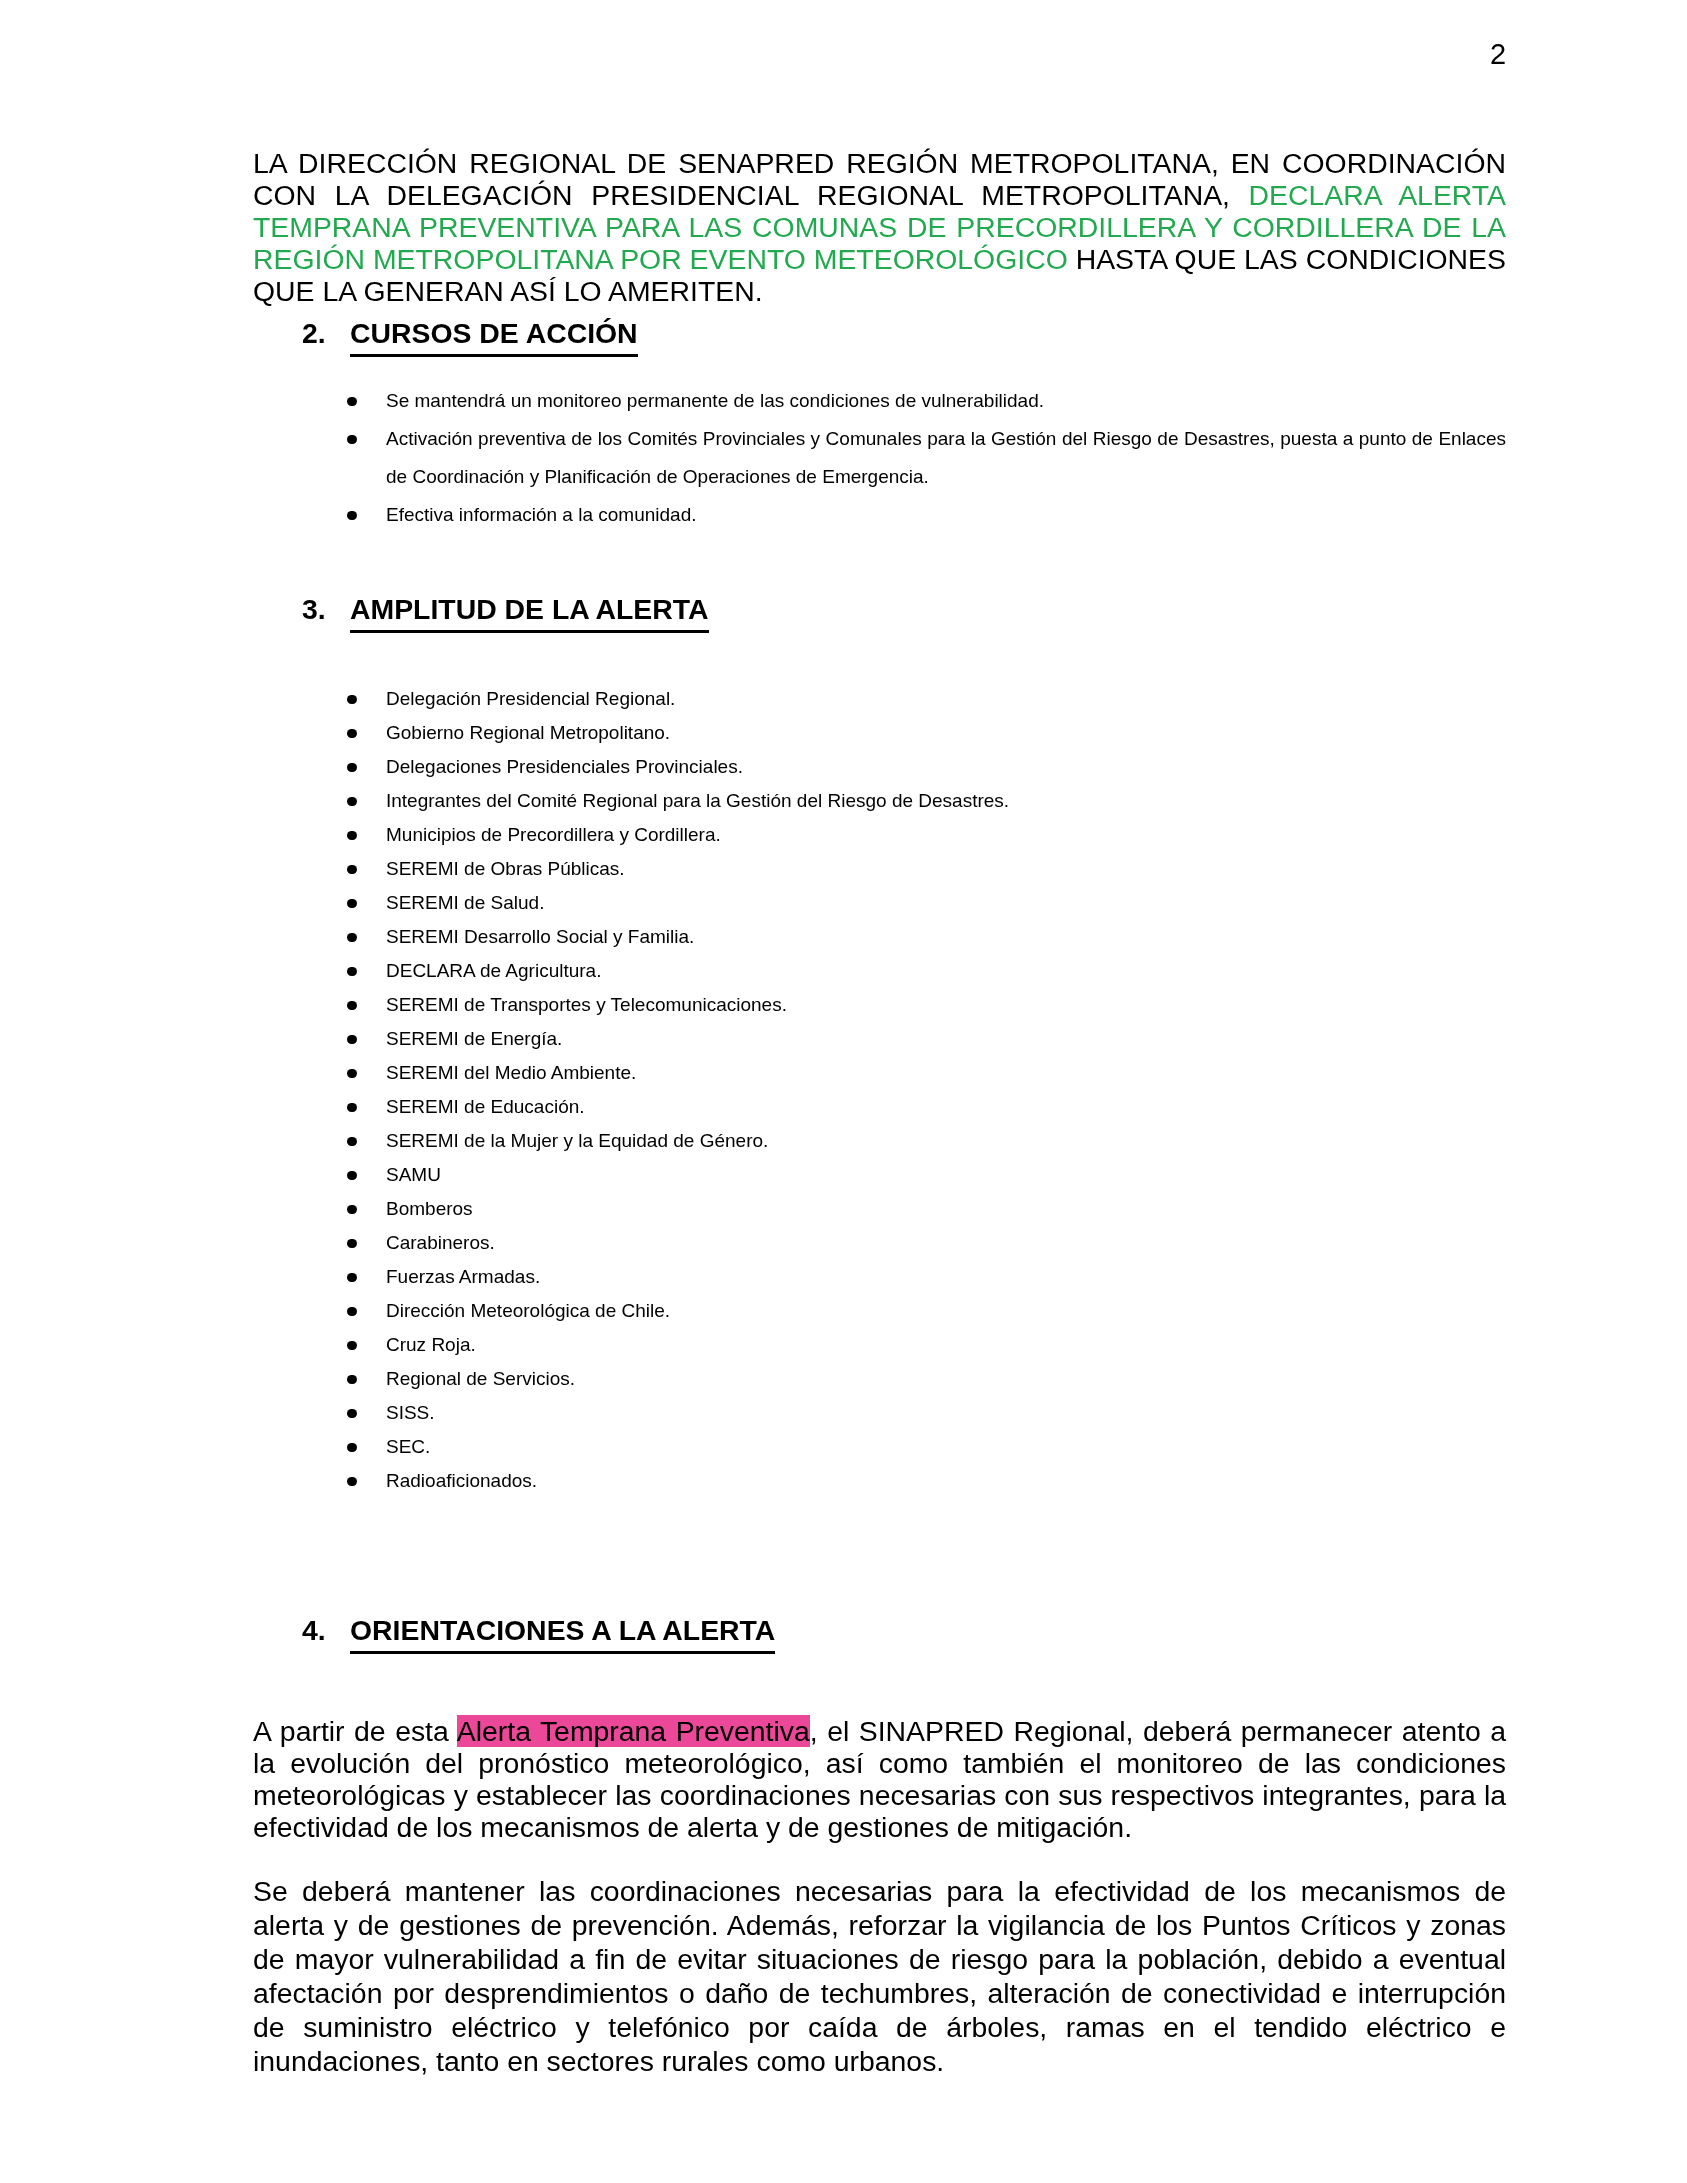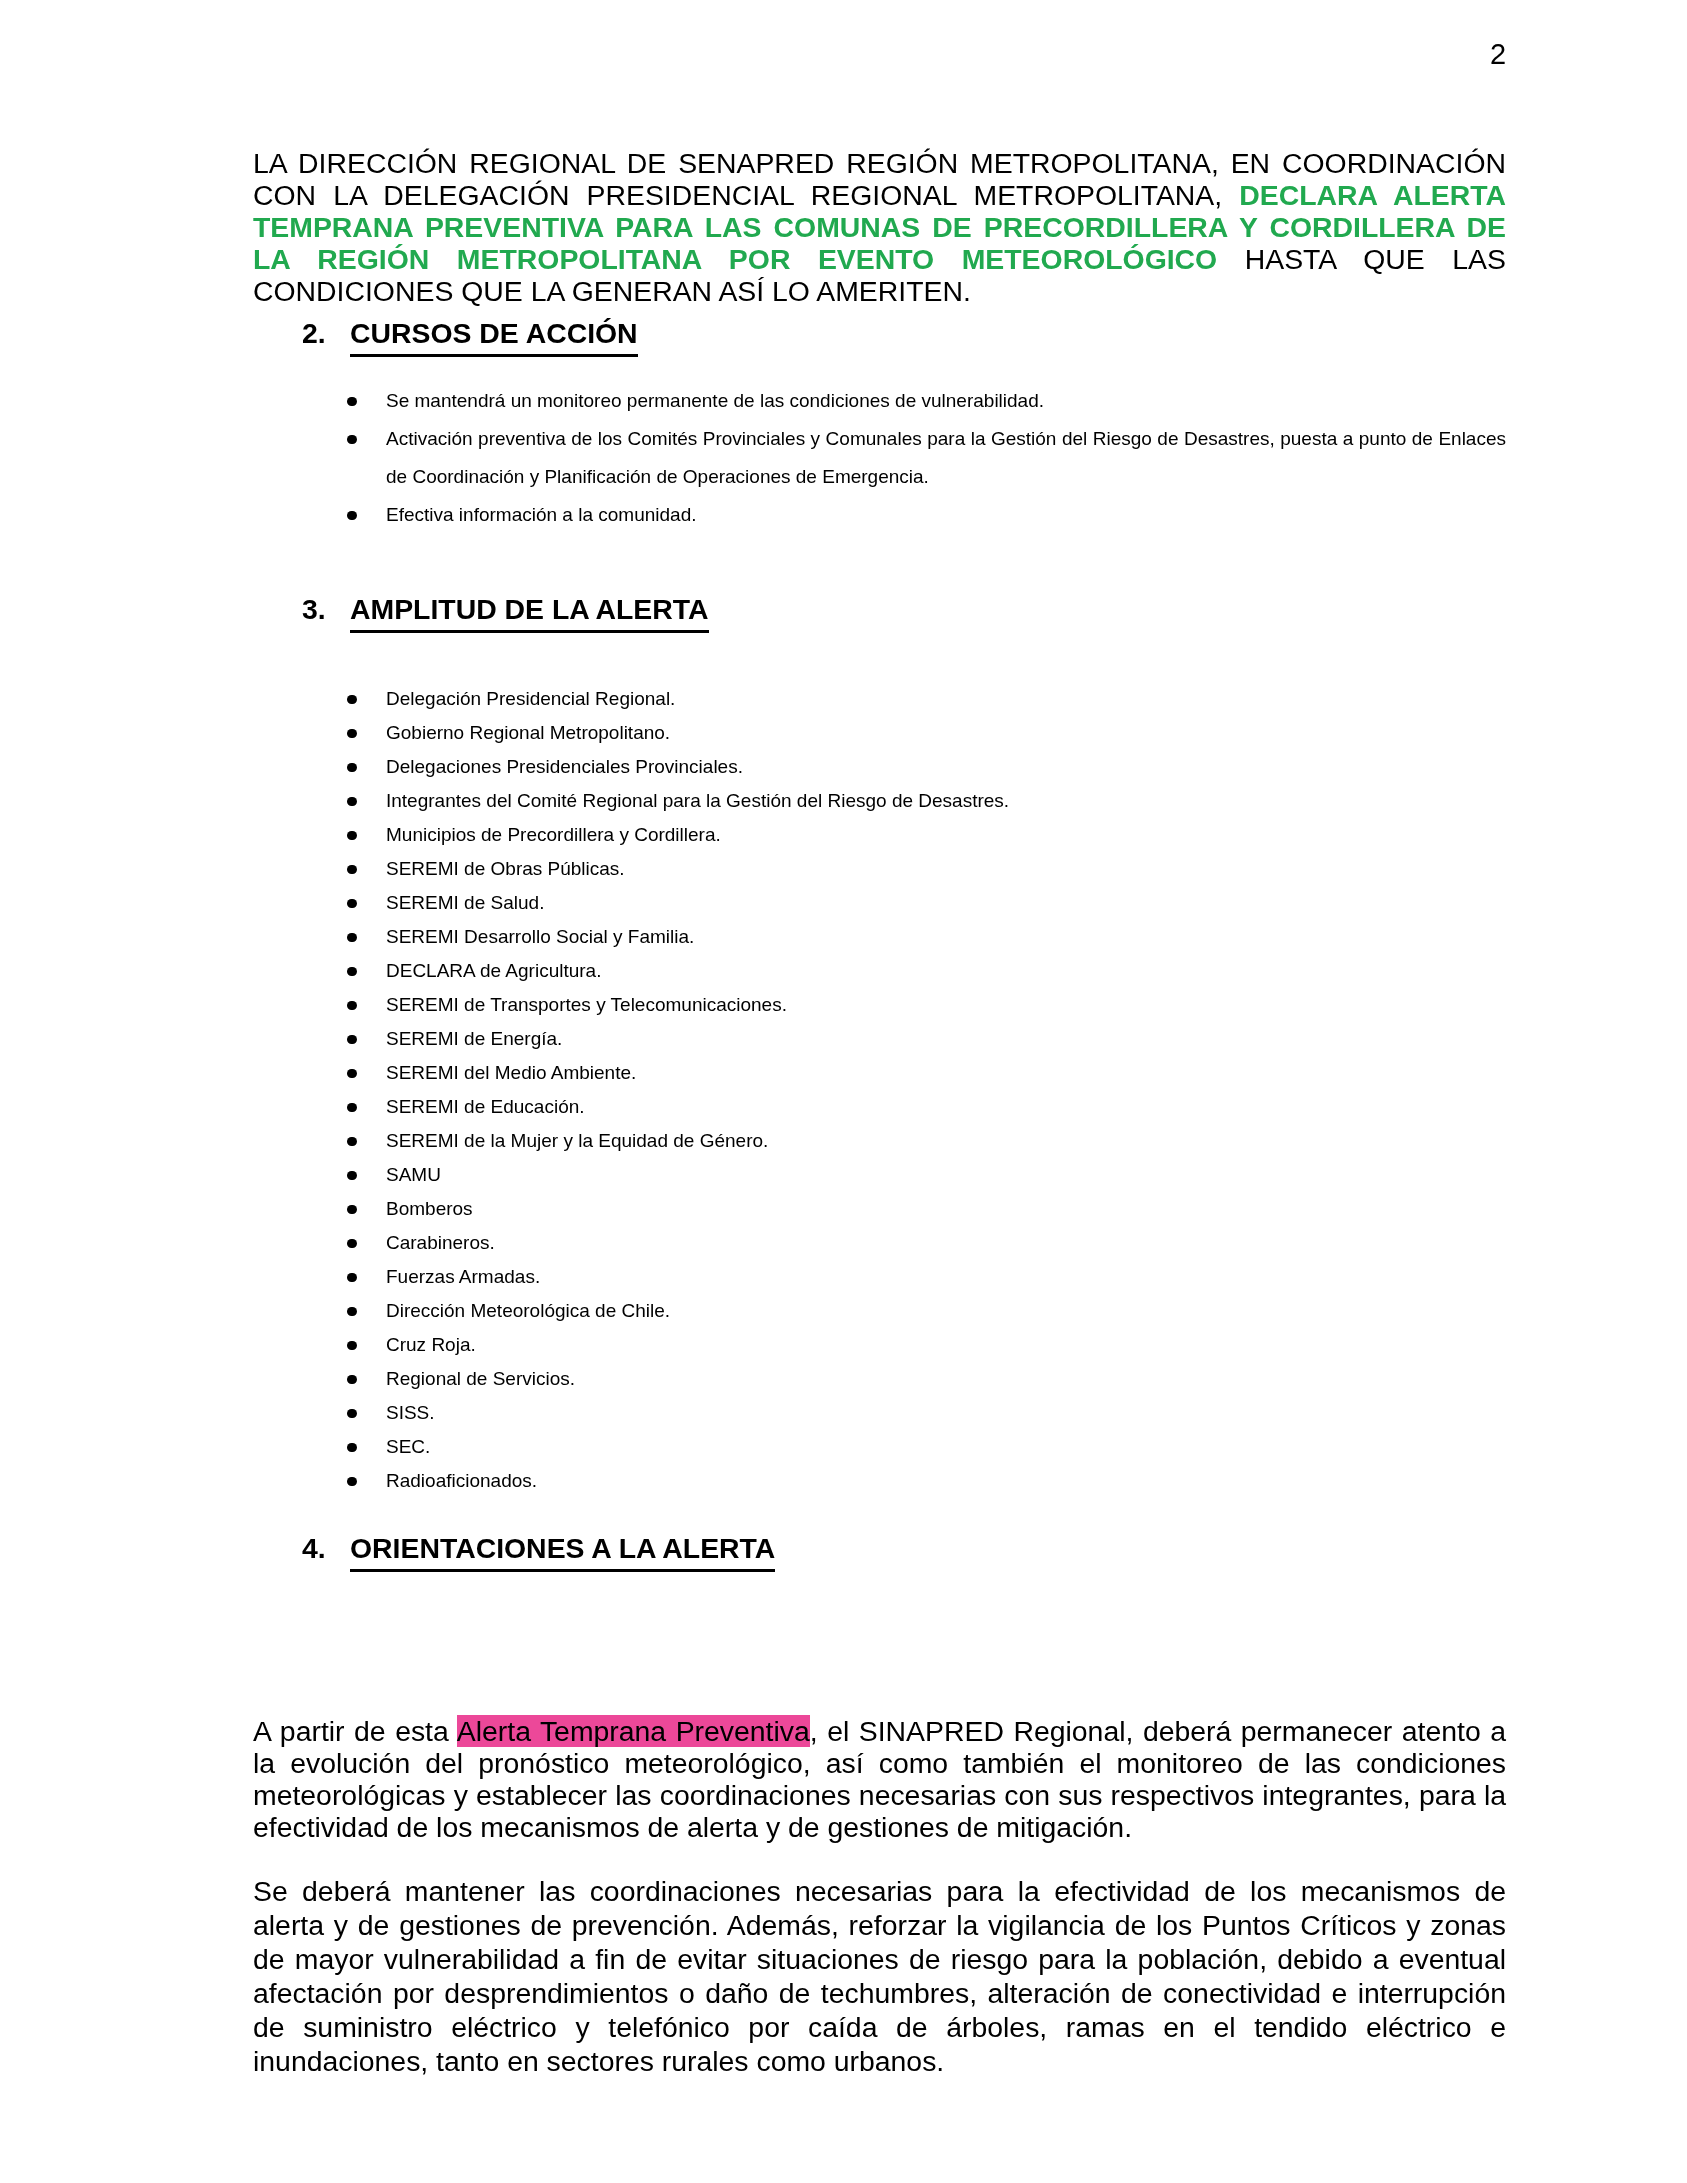--- a/index.html
+++ b/index.html
@@ -23,39 +23,39 @@
     position: absolute;
     left: 253px;
     width: 1253px;
     font-size: 28.4px;
     text-align: justify;
     text-justify: inter-word;
   }
   .para1 { top: 119px; line-height: 32px; }
   .paraA { top: 1687px; line-height: 32px; }
   .paraB { top: 1846px; line-height: 34px; }
-  .green-bold { color: #21A94F; font-weight: bold; margin-top: 12px; }
+  .green-bold { color: #21A94F; font-weight: normal; margin-top: 12px; }
   .hl { background: #ec4899; }
   .sec-head {
     position: absolute;
     left: 302px;
     font-size: 28.4px;
     font-weight: bold;
     line-height: 33px;
     white-space: nowrap;
   }
   .sec-head .num { display: inline-block; width: 48px; }
   .sec-head .title {
     display: inline-block;
     border-bottom: 3.3px solid #000000;
     padding-bottom: 4px;
   }
   .head2 { top: 317px; }
   .head3 { top: 581px; margin-top: 12px; }
-  .head4 { top: 1532px; }
+  .head4 { top: 1614px; }
   ul.blist {
     position: absolute;
     left: 344px;
     width: 1162px;
     margin: 0;
     padding: 0;
     list-style: none;
     font-size: 19px;
     text-align: justify;
     text-justify: inter-word;

